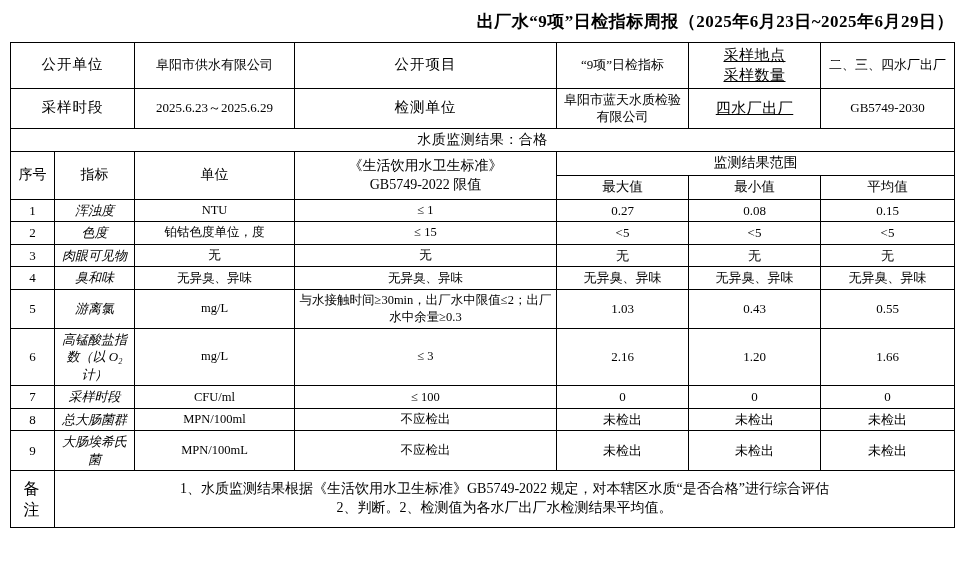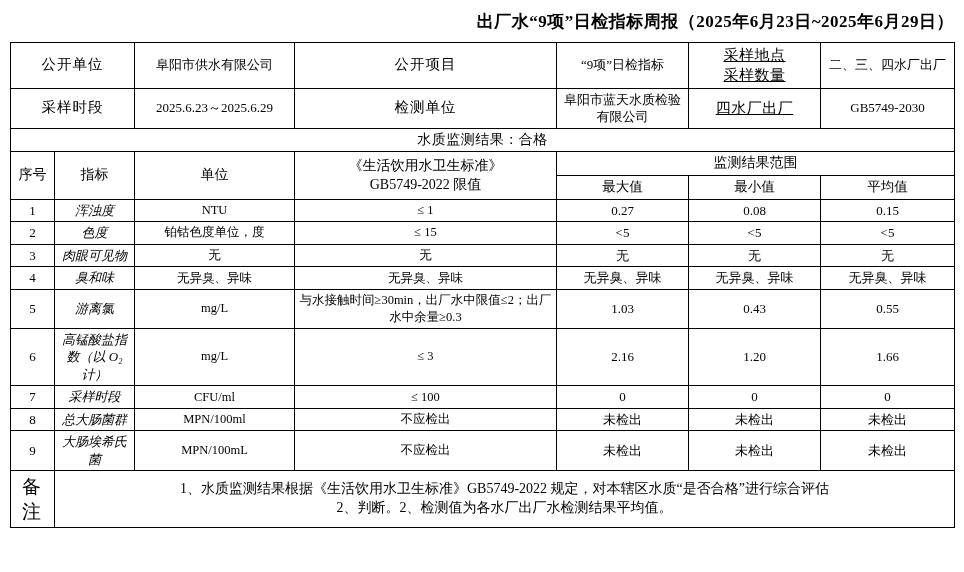--- a/index.html
+++ b/index.html
@@ -84,21 +84,21 @@
     padding: 3px 6px;
   }
   .note-cell {
     text-align: left;
     font-size: 14px;
     line-height: 1.7;
     padding: 6px 8px 6px 10px;
   }
   .note-label {
     font-weight: bold;
-    font-size: 19px;
+    font-size: 16px;
     letter-spacing: 2px;
   }
   .idx {
     font-size: 13px;
   }
   .ind {
     text-align: left;
     padding-left: 10px;
     font-size: 13px;
     line-height: 1.25;

